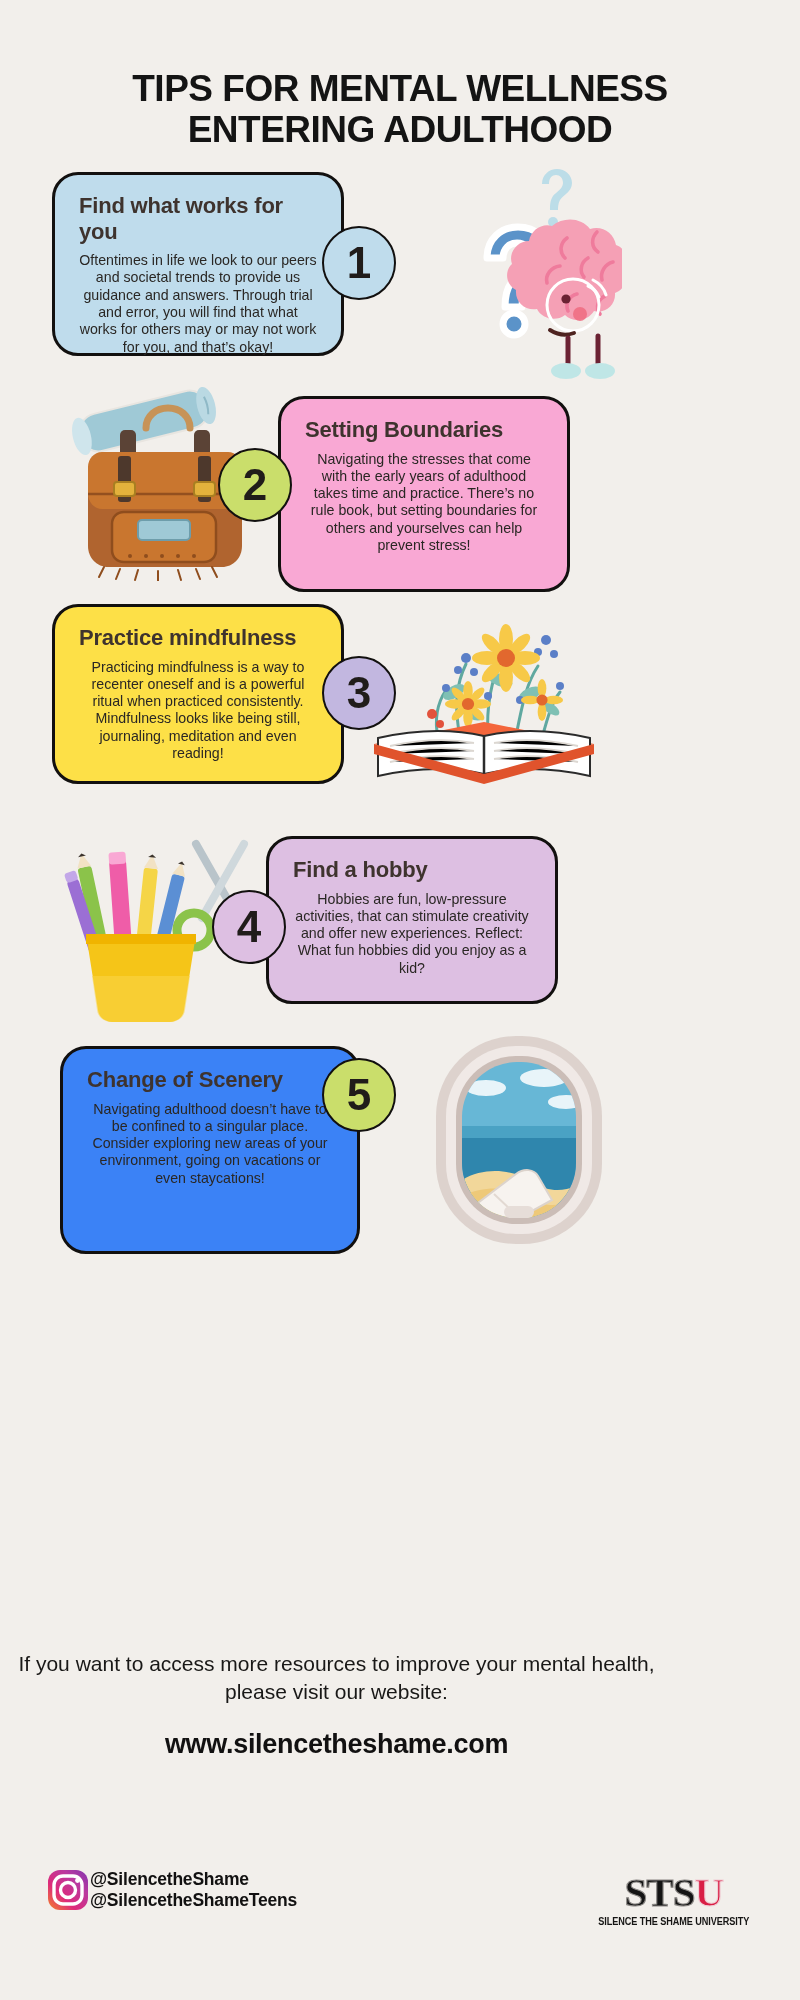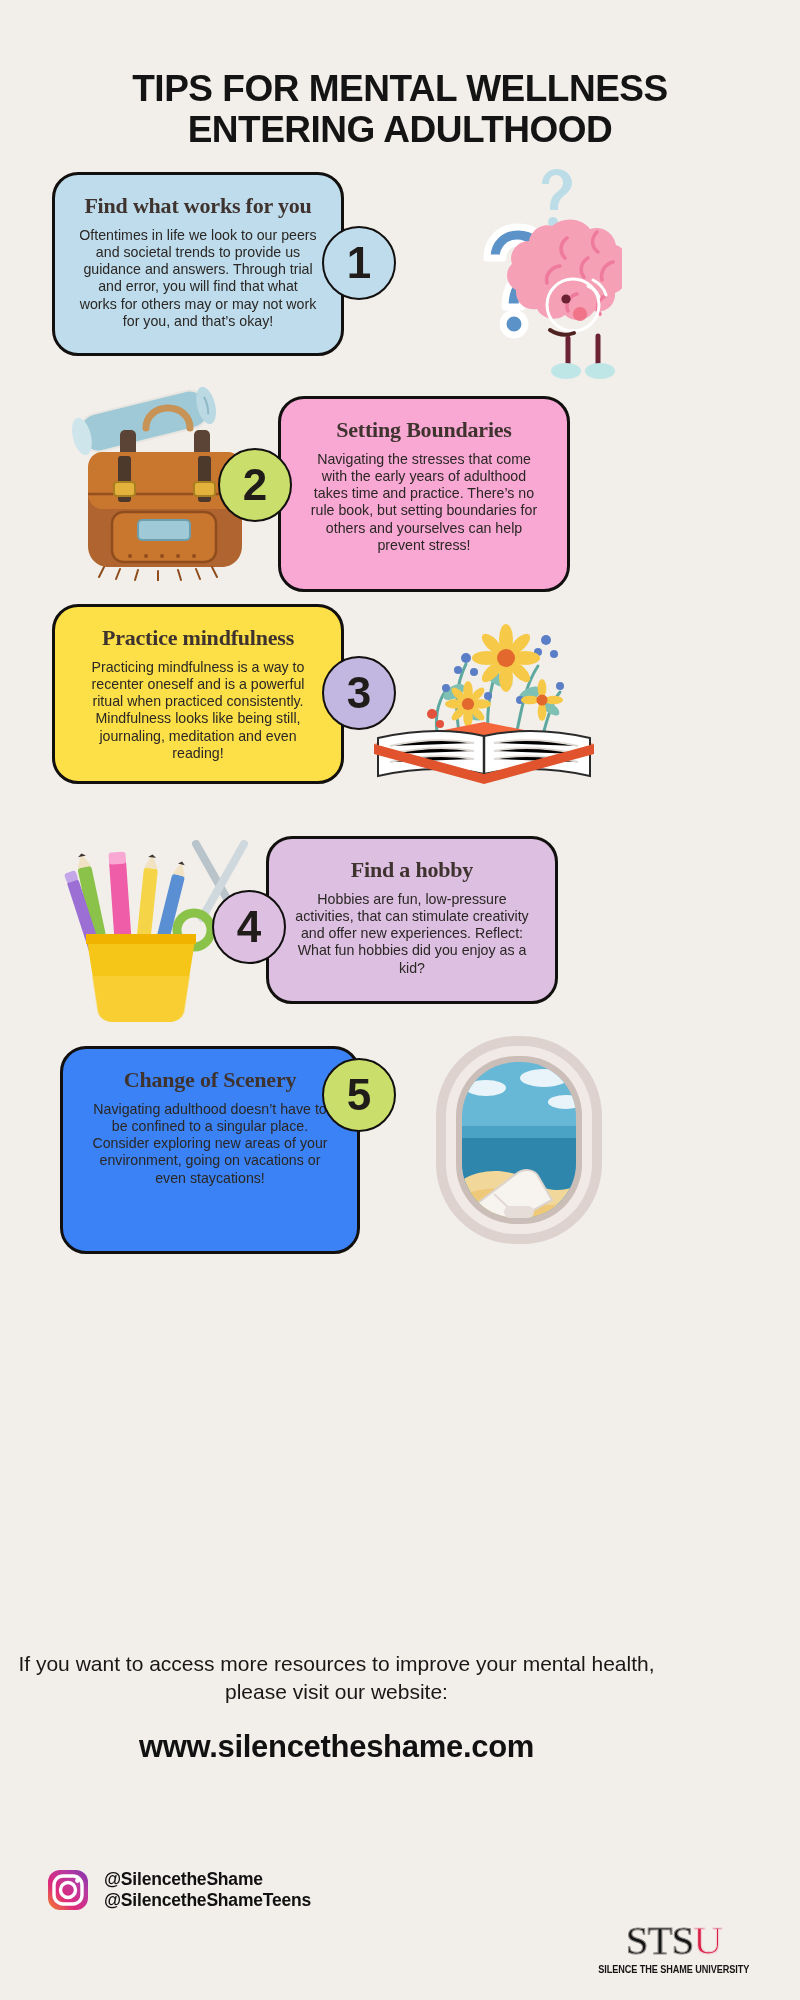--- a/index.html
+++ b/index.html
@@ -35,24 +35,22 @@
     position: absolute;
     border: 3px solid #12100f;
     border-radius: 26px;
     padding: 18px 24px 20px;
     z-index: 3;
   }
   .card-heading {
     font-weight: bold;
     font-size: 22px;
     line-height: 1.16;
-    text-align: center;
     color: #3e332e;
     letter-spacing: -0.2px;
-    font-family: Liberation Serif, serif;
   }
   .card-body {
     margin-top: 8px;
     font-size: 14.2px;
     line-height: 1.22;
     text-align: center;
     color: #2a2724;
   }
 
   
@@ -102,49 +100,48 @@
     width: 673px;
     text-align: center;
   }
   .cta-line {
     font-size: 21px;
     line-height: 1.32;
     color: #191817;
   }
   .cta-url {
     margin-top: 24px;
-    font-size: 31px;
+    font-size: 27px;
     font-weight: bold;
     letter-spacing: -0.3px;
     color: #121111;
   }
 
   
   .footer { position: absolute; left: 0; top: 1850px; width: 800px; height: 120px; }
 
-  .social { position: absolute; left: 46px; top: 18px; display: flex; align-items: center; gap: 14px; }
+  .social { position: absolute; left: 46px; top: 18px; display: flex; align-items: center; }
   .ig-logo { width: 44px; height: 44px; flex: 0 0 auto; }
   .handles { line-height: 1.22; }
   .handle {
     font-weight: bold;
     font-size: 17.5px;
     letter-spacing: -0.2px;
     color: #121111;
     display: block;
   }
 
   .stsu { position: absolute; left: 588px; top: 22px; text-align: center; }
   .stsu-mark {
     font-family: "Liberation Serif", serif;
-    font-weight: normal;
+    font-weight: bold;
     font-size: 41px;
     letter-spacing: -1px;
     line-height: 1;
     color: #141414;
-    margin-top: 48px;
     -webkit-text-stroke: 1.1px #8d8a87;
   }
   .stsu-mark .u { color: #d91f45; -webkit-text-stroke: 1.1px #f0cfd6; }
   .stsu-tag {
     margin-top: 3px;
     font-family: "Liberation Sans Narrow", "Liberation Sans", sans-serif;
     font-weight: bold;
     font-size: 10.4px;
     letter-spacing: -0.1px;
     transform: scaleX(0.88);

